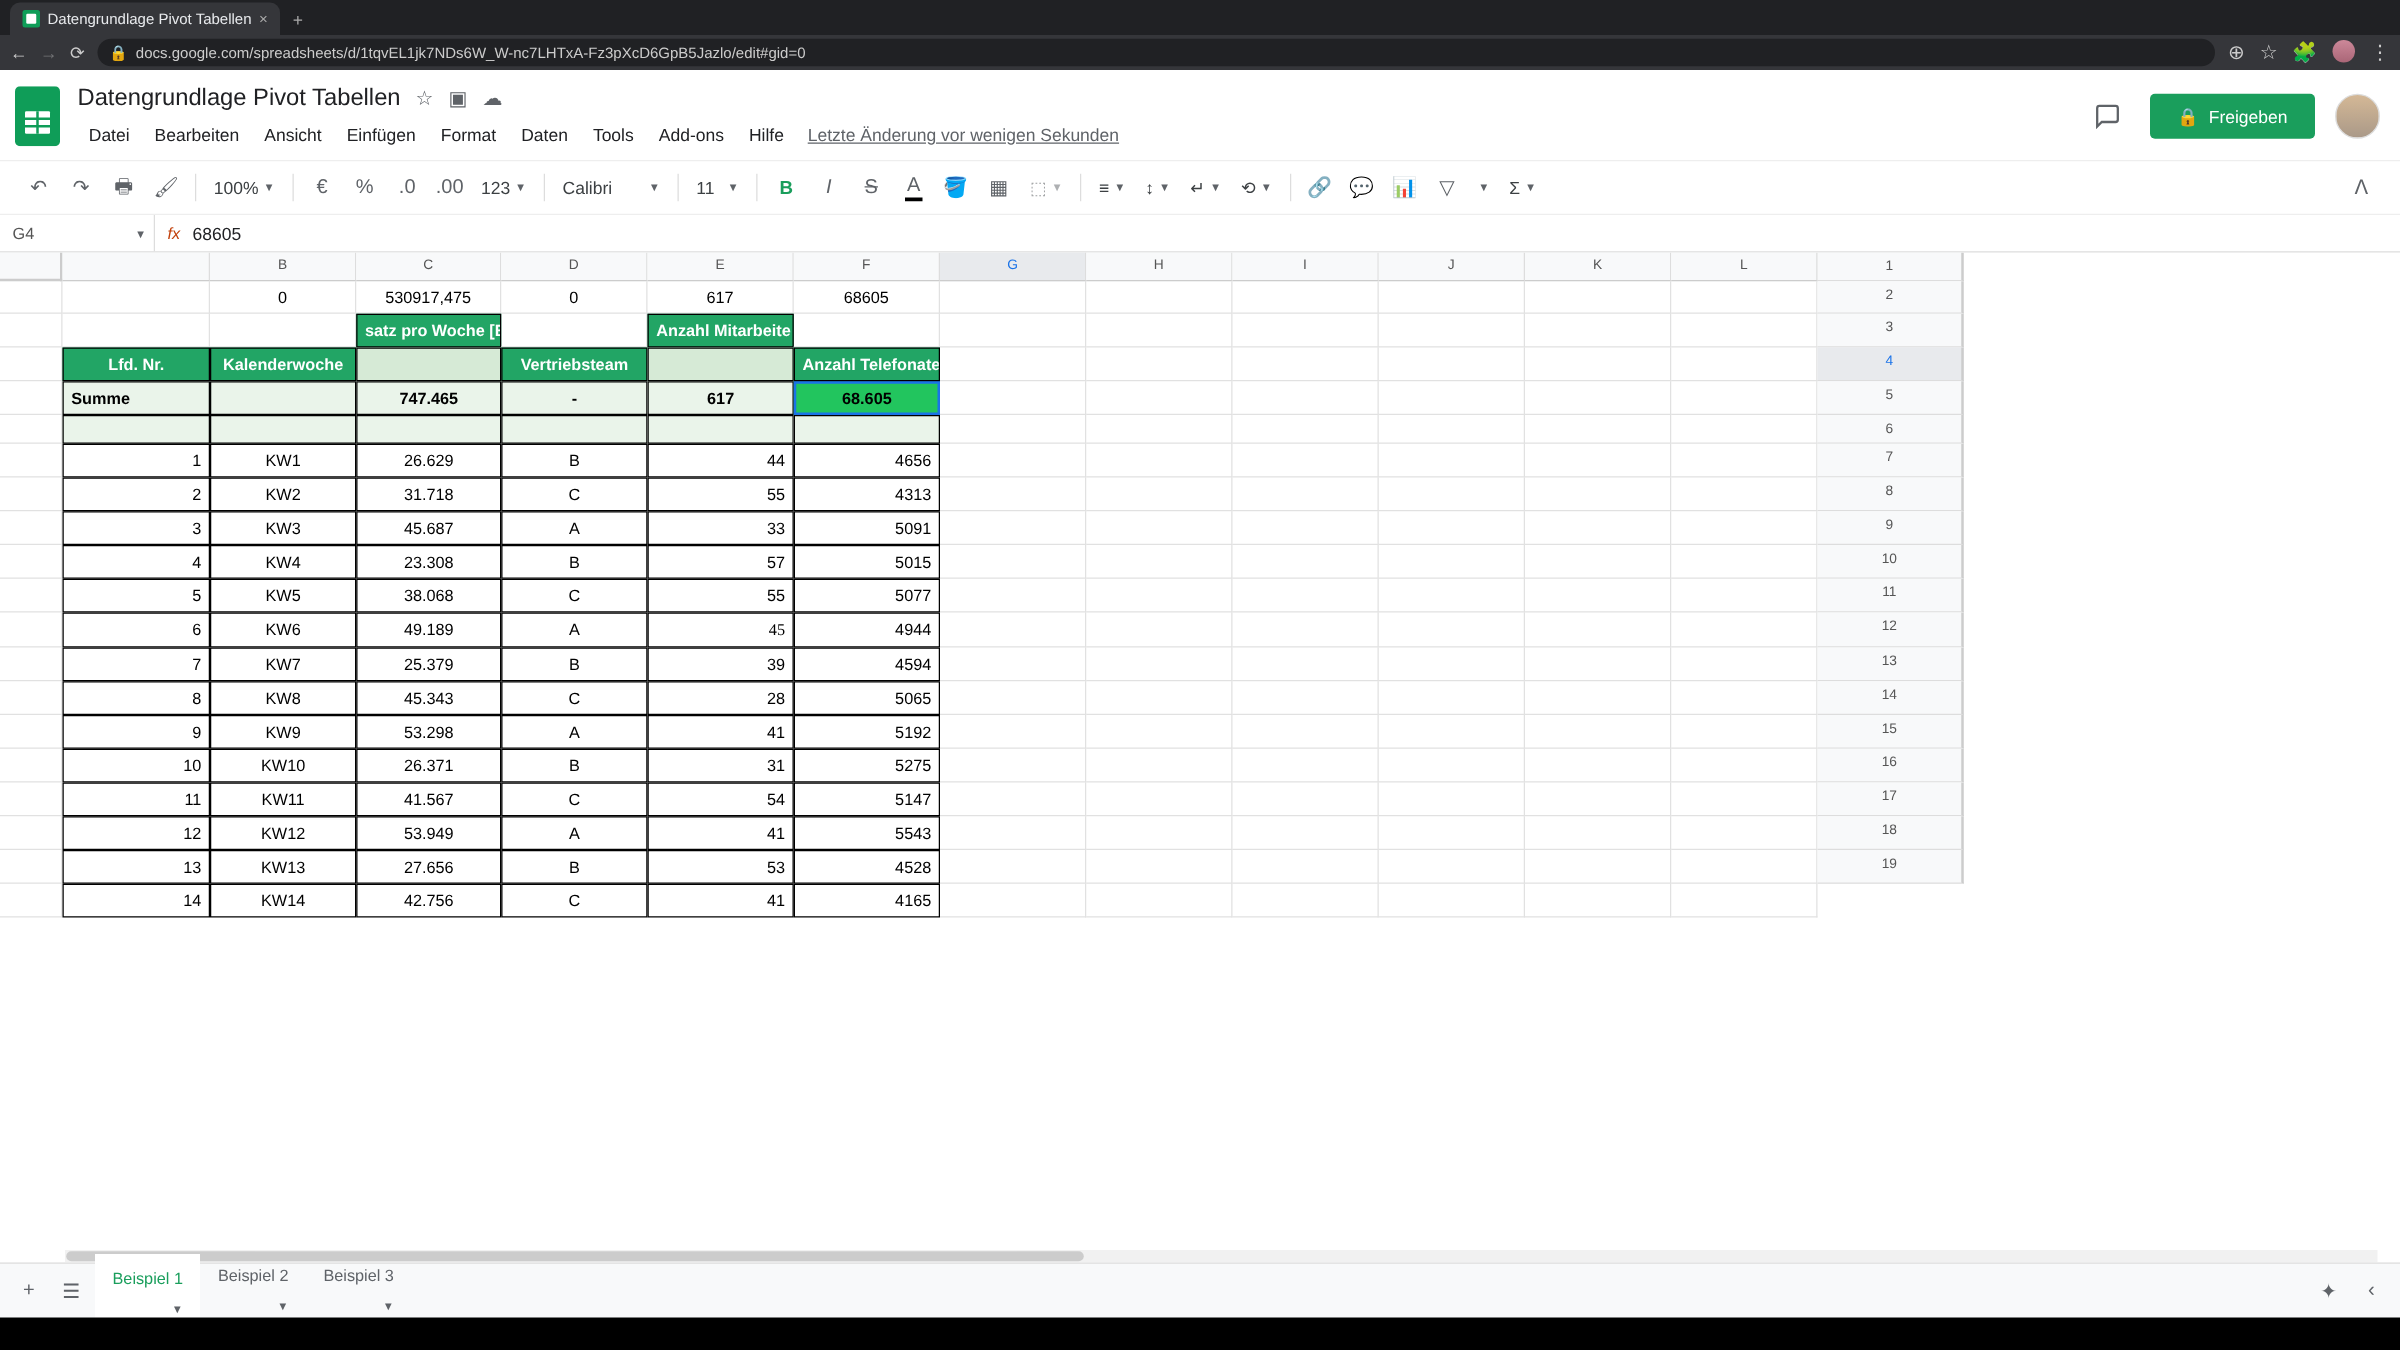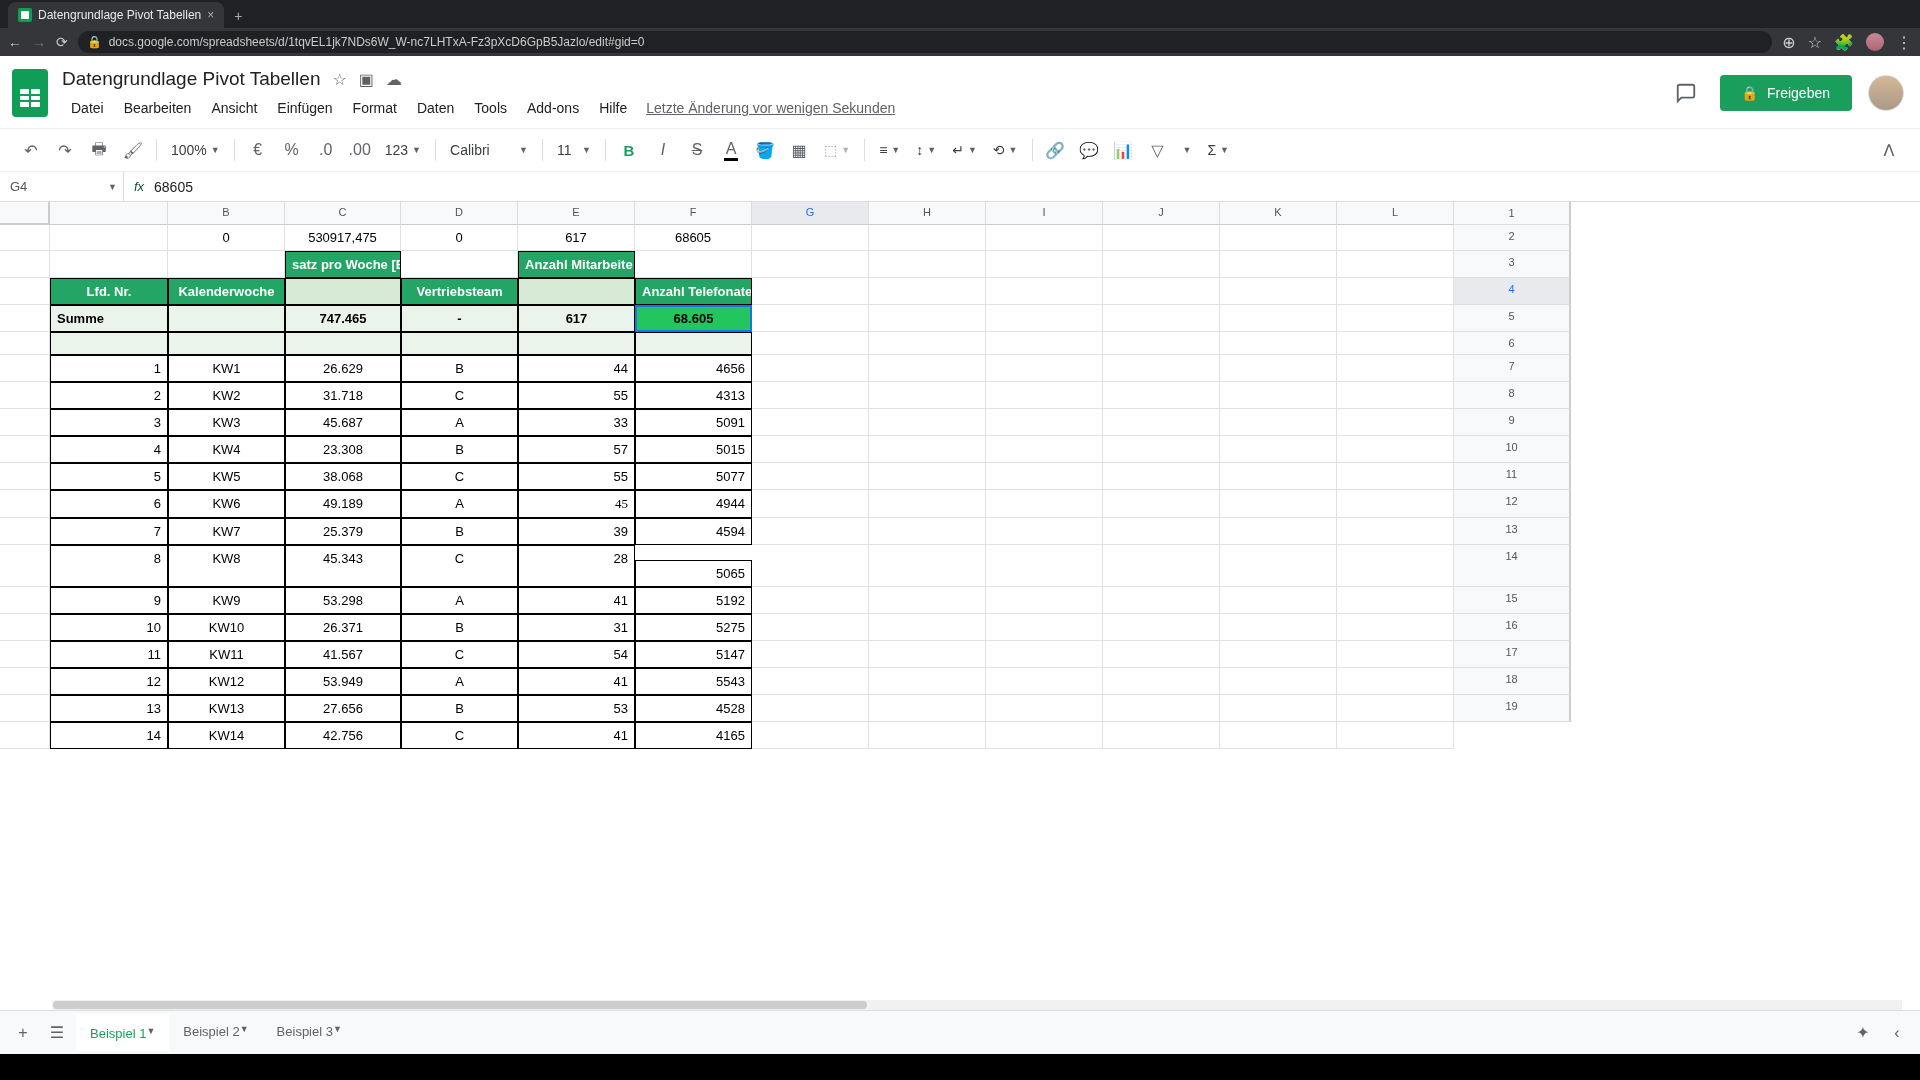--- a/index.html
+++ b/index.html
@@ -40,40 +40,40 @@
 .tb-btn { width:30px; height:30px; display:flex; align-items:center; justify-content:center; color:#5f6368; cursor:pointer; border-radius:2px; }
 .tb-sep { width:1px; height:22px; background:#ddd; margin:0 4px; }
 .tb-select { display:flex; align-items:center; gap:4px; padding:0 6px; height:30px; cursor:pointer; color:#3c4043; font-size:14px; }
 .tb-dropdown-arrow { font-size:9px; color:#5f6368; }
 .tb-bold { font-weight:bold; color:#3c4043; font-size:15px; }
 
 
 .formula-bar { display:flex; align-items:center; border-bottom:1px solid #ddd; height:30px; }
 .cell-ref { width:108px; padding:0 10px; font-size:13px; color:#555; border:none; outline:none; }
 .fx-wrap { display:flex; align-items:center; border-left:1px solid #ddd; flex:1; height:100%; }
-.fx-icon { padding:0 10px; color:#14532d; font-style:italic; font-size:13px; }
+.fx-icon { padding:0 10px; color:#c2410c; font-style:italic; font-size:13px; }
 .fx-val { font-size:14px; color:#202124; }
 
 
 .grid-wrap { position:relative; height: 560px; overflow:hidden; }
 .grid { display:grid; grid-template-columns: 50px 118px 117px 116px 117px 117px 117px 117px 117px 117px 117px 117px 117px 117px; }
 .ch { background:#f8f9fa; border-right:1px solid #ddd; border-bottom:1px solid #ccc; text-align:center; font-size:11px; color:#555; padding:4px 0; cursor:pointer; position:sticky; top:0; }
 .ch.corner { border-right:2px solid #ccc; border-bottom:2px solid #ccc; }
 .rh { background:#f8f9fa; border-right:2px solid #ccc; border-bottom:1px solid #ddd; text-align:center; font-size:11px; color:#555; padding:5px 0; cursor:pointer; }
 .cell { border-right:1px solid #e1e1e1; border-bottom:1px solid #e1e1e1; font-size:13px; padding:5px 6px; color:#000; overflow:hidden; white-space:nowrap; }
 .c-center { text-align:center; }
 .c-right { text-align:right; }
 .hdr-green { background:#22a565; color:#fff; font-weight:bold; border:1px solid #000; }
 .hdr-light { background:#d6ead6; font-weight:bold; border:1px solid #000; }
 .selected { outline:2px solid #1a73e8; outline-offset:-2px; background:#fff; }
 .rh.active, .ch.active { background:#e8eaed; color:#1a73e8; }
 
 
 .bottom-bar { position:fixed; bottom:0; left:0; right:0; background:#f8f9fa; border-top:1px solid #ddd; height:44px; display:flex; align-items:center; padding:0 8px; gap:4px; }
-.sheet-tab { padding:10px 14px; font-size:13px; color:#5f6368; cursor:pointer; display:flex; align-items:flex-start; gap:0; border-radius:0; }
+.sheet-tab { padding:10px 14px; font-size:13px; color:#5f6368; cursor:pointer; display:flex; align-items:flex-end; gap:12px; border-radius:0;flex-direction:column; }
 .sheet-tab.active { color:#1a9e5c; font-weight:500; background:#fff; border-top:2px solid transparent; }
 .sheet-arrow { font-size:9px; color:#5f6368; }
 .scroll-thin { height:10px; background:#f1f1f1; position:absolute; bottom:44px; left:52px; right:18px; }
 .scroll-thumb { height:8px; width:44%; background:#ccc; border-radius:4px; margin-top:1px; margin-left:1px; }
 
 .letterbox { background:#000; height:26px; position:fixed; bottom:0; left:0; right:0; }
 .bottom-bar { bottom:26px; }
 .scroll-thin { bottom:70px; }
 </style>
 </head>
@@ -398,21 +398,21 @@
       <div class="cell"></div>
       <div class="cell"></div>
       <div class="cell"></div>
       <div class="rh">13</div>
       <div class="cell"></div>
       <div class="cell c-right" style="border: 1px solid rgb(0, 0, 0);">8</div>
       <div class="cell c-center" style="border: 1px solid rgb(0, 0, 0);">KW8</div>
       <div class="cell c-center" style="border: 1px solid rgb(0, 0, 0);">45.343</div>
       <div class="cell c-center" style="border: 1px solid rgb(0, 0, 0);">C</div>
       <div class="cell c-right" style="border: 1px solid rgb(0, 0, 0);">28</div>
-      <div class="cell c-right" style="border: 1px solid rgb(0, 0, 0); margin-top: 15px;">5065</div>
+      <div class="cell c-right" style="border: 1px solid rgb(0, 0, 0);">5065</div>
       <div class="cell"></div>
       <div class="cell"></div>
       <div class="cell"></div>
       <div class="cell"></div>
       <div class="cell"></div>
       <div class="cell"></div>
       <div class="rh">14</div>
       <div class="cell"></div>
       <div class="cell c-right" style="border: 1px solid rgb(0, 0, 0);">9</div>
       <div class="cell c-center" style="border: 1px solid rgb(0, 0, 0);">KW9</div>

